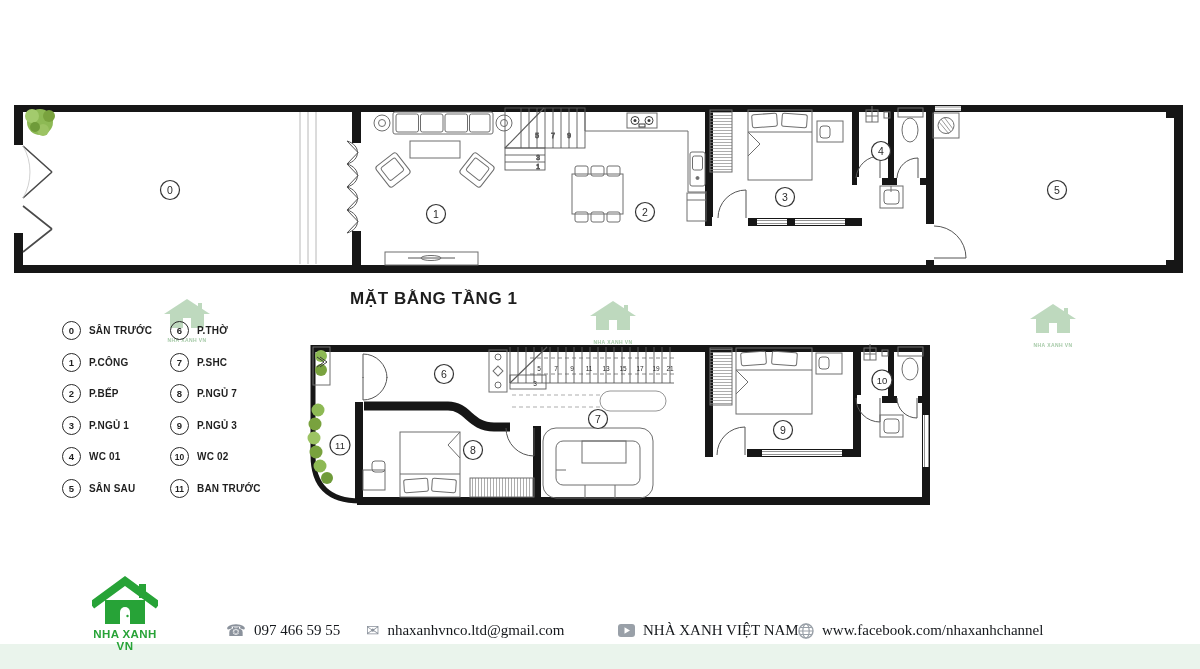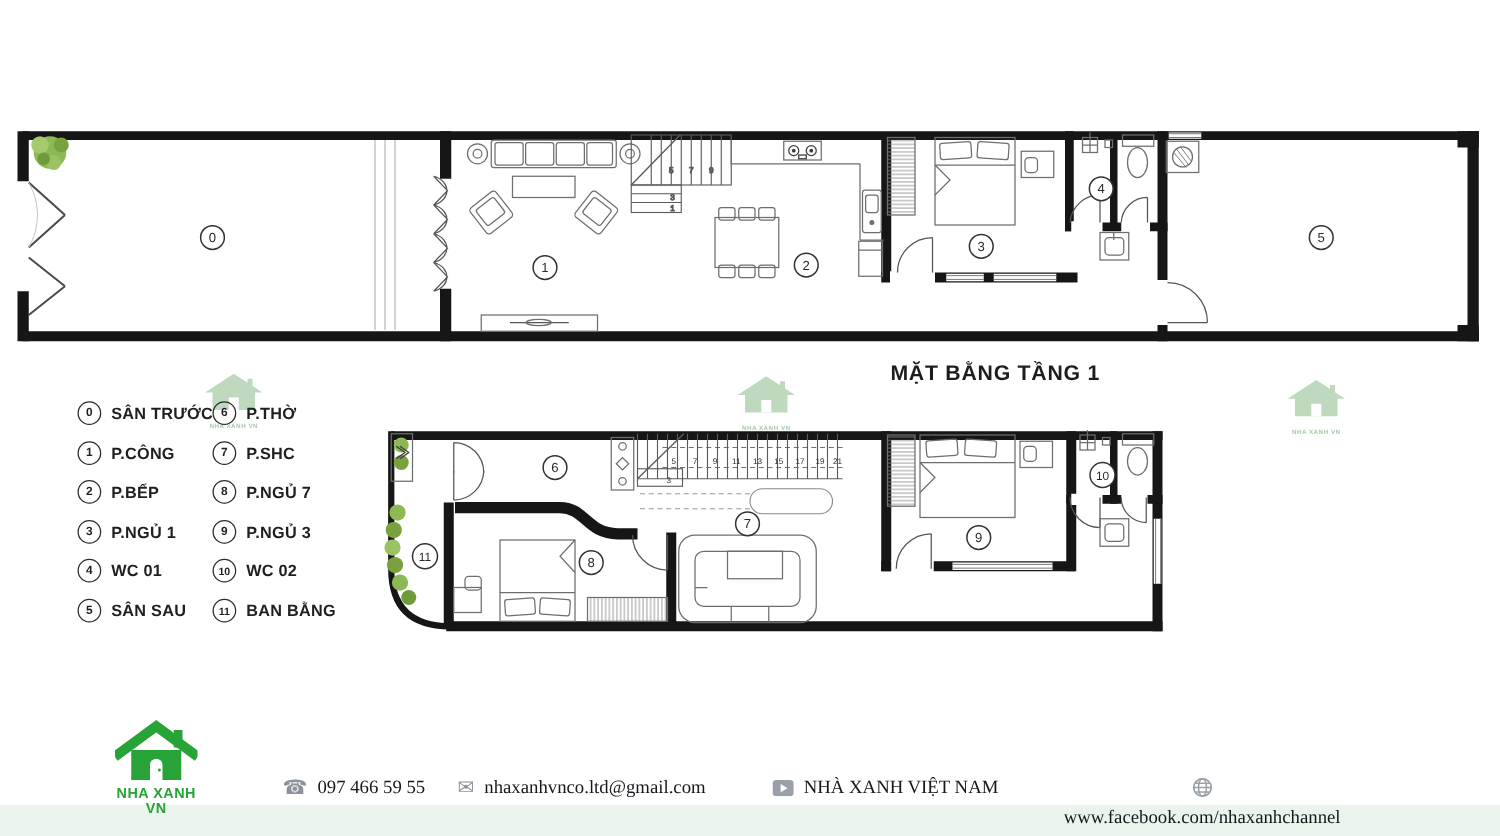--- a/index.html
+++ b/index.html
@@ -1,26 +1,26 @@
 <!DOCTYPE html>
 <html><head>
 <meta charset="utf-8">
 <style>
   html,body{margin:0;padding:0;background:#fff;}
   .stage{position:relative;width:1200px;height:669px;background:#fff;overflow:hidden;
          font-family:"Liberation Sans",sans-serif;color:#1f1f1f;}
   
-  .plan-title{position:absolute;left:350px;width:530px;text-align:right;
+  .plan-title{position:absolute;left:350px;width:530px;text-align:left;
     font-size:17px;font-weight:bold;letter-spacing:.6px;color:#1d1d1d;}
   
   .leg-row{position:absolute;display:flex;align-items:center;gap:8px;z-index:3;}
   .leg-circle{width:17px;height:17px;border:1.4px solid #2a2a2a;border-radius:50%;
     display:flex;align-items:center;justify-content:center;font-size:9.5px;font-weight:bold;
     background:rgba(255,255,255,.0);}
-  .leg-label{font-size:13px;font-weight:bold;letter-spacing:.2px;}
+  .leg-label{font-size:10px;font-weight:bold;letter-spacing:.2px;}
   
   .wm{position:absolute;z-index:0;text-align:center;opacity:.9;}
   .wm-text{font-size:5px;font-weight:bold;color:#9cc49e;letter-spacing:.4px;margin-top:1px;}
   
   svg.plan{position:absolute;z-index:1;}
   svg.plan text{font-family:"Liberation Sans",sans-serif;fill:#2a2a2a;}
   
   .footer-strip{position:absolute;left:0;top:644px;width:1200px;height:25px;background:#eaf4ec;z-index:0;}
   .logo-box{position:absolute;left:86px;top:576px;width:78px;text-align:center;z-index:2;}
   .logo-text{font-size:11.5px;font-weight:bold;color:#27a337;letter-spacing:.4px;margin-top:0px;}
@@ -496,21 +496,21 @@
   <div class="leg-row" style="left:170px;top:416px;">
     <div class="leg-circle">9</div>
     <div class="leg-label">P.NGỦ 3</div>
   </div>
   <div class="leg-row" style="left:170px;top:447px;">
     <div class="leg-circle" style="font-size:8.5px;">10</div>
     <div class="leg-label">WC 02</div>
   </div>
   <div class="leg-row" style="left:170px;top:479px;">
     <div class="leg-circle" style="font-size:8.5px;">11</div>
-    <div class="leg-label">BAN BẰNG</div>
+    <div class="leg-label">BAN TRƯỚC</div>
   </div>
 
   <div class="footer-strip"></div>
 
   <div class="logo-box">
     <svg width="66" height="48" viewBox="0 0 66 48">
       <rect x="47" y="8" width="7" height="14" fill="#27a337"></rect>
       <path d="M3,27 L33,5 L63,27" stroke="#27a337" stroke-width="8" fill="none" stroke-linecap="square"></path>
       <rect x="13" y="24" width="40" height="24" fill="#27a337"></rect>
       <path d="M28,48 V36 A5,5 0 0 1 38,36 V48" fill="#ffffff"></path>
@@ -530,21 +530,21 @@
   </div>
 
   <div class="f-item" style="left:618px;text-align:center;">
     <svg width="17" height="13" viewBox="0 0 17 13">
       <rect width="17" height="13" rx="3" fill="#99a0a8"></rect>
       <polygon points="6.5,3.2 12,6.5 6.5,9.8" fill="#ffffff"></polygon>
     </svg>
     <span class="f-text">NHÀ XANH VIỆT NAM</span>
   </div>
 
-  <div class="f-item" style="left:851px;flex-direction:column;">
+  <div class="f-item" style="left:798px;">
     <svg width="16" height="16" viewBox="0 0 16 16">
       <circle cx="8" cy="8" r="7" fill="none" stroke="#99a0a8" stroke-width="1.4"></circle>
       <ellipse cx="8" cy="8" rx="3.2" ry="7" fill="none" stroke="#99a0a8" stroke-width="1.2"></ellipse>
       <path d="M1,8 H15 M2.2,4.5 H13.8 M2.2,11.5 H13.8" stroke="#99a0a8" stroke-width="1.2" fill="none"></path>
     </svg>
     <span class="f-text">www.facebook.com/nhaxanhchannel</span>
   </div>
 
 </div>
 

